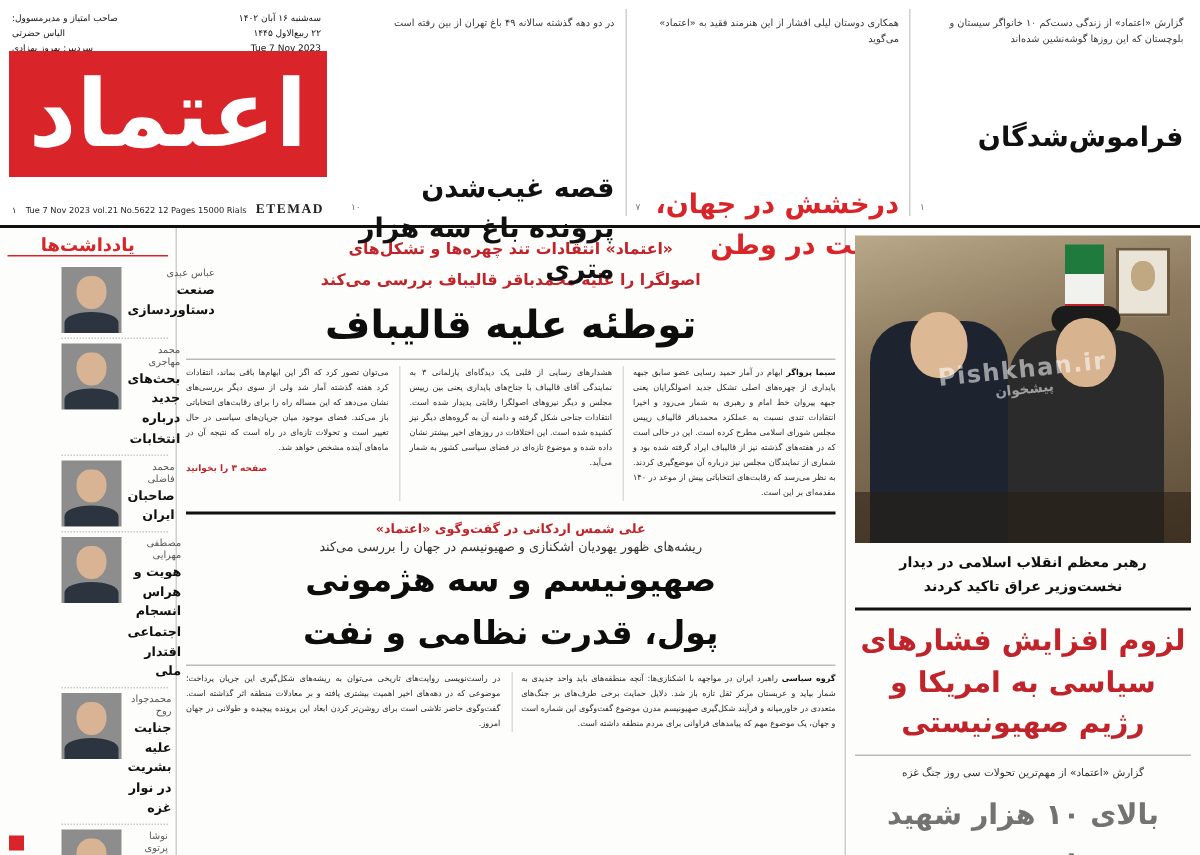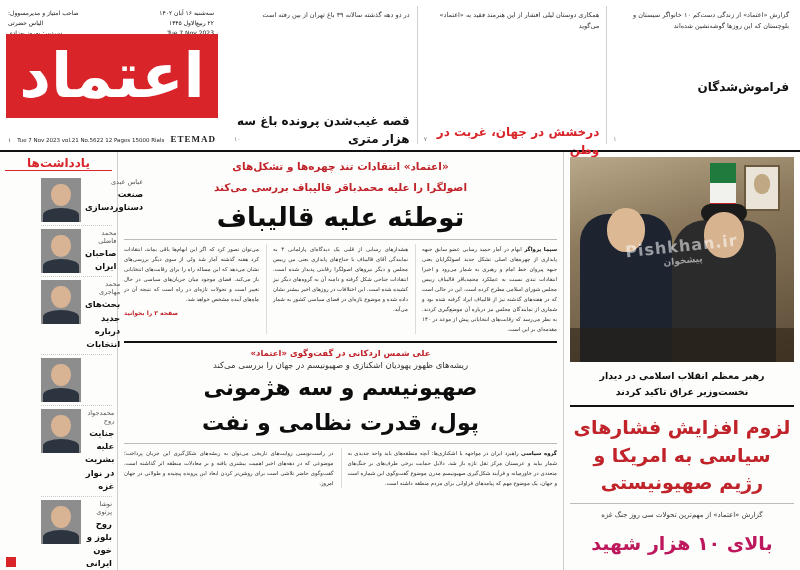--- a/index.html
+++ b/index.html
@@ -102,21 +102,21 @@
     gap: 41px;
   }
   .teaser:last-child { border-left: none; }
   .teaser .kicker {
     font-size: 6.5px;
     line-height: 1.7;
     color: #333;
     margin-bottom: 5px;
   }
   .teaser .head {
-    font-size: 12px;
+    font-size: 18px;
     font-weight: bold;
     color: #111;
     line-height: 1.5;
   }
   .teaser .head.red { color: #d9242a; }
   .teaser .pagenum {
     position: absolute;
     bottom: 2px; left: 6px;
     font-size: 6px; color: #777;
   }
@@ -365,21 +365,21 @@
     line-height: 1.45; padding: 7px 2px 6px;
     border-bottom: 1px solid #bbb;
   }
   .left-kicker {
     direction: rtl; text-align: center;
     font-size: 7px; color: #333; line-height: 1.8;
     padding: 5px 2px;
   }
   .left-head2 {
     direction: rtl; text-align: center;
-    font-size: 19px; font-weight: bold; color: #be185d;
+    font-size: 19px; font-weight: bold; color: #737373;
     line-height: 1.5; padding: 2px 2px 4px;
   }
   .page-corner {
     position: absolute; left: 6px; bottom: 3px;
     width: 10px; height: 10px; background: #d9242a;
   }
 </style>
 </head>
 <body>
 
@@ -516,41 +516,45 @@
           <div class="nhead">صنعت دستاوردسازی</div>
         </div>
       </div>
 
       <div class="note">
         <div class="avatar">
             <div class="face"></div>
             <div class="shoulders"></div>
           </div>
         <div class="txt">
-          <div class="name">محمد فاضلی</div>
-          <div class="nhead">صاحبان ایران</div>
+          <div class="name">محمد مهاجری</div>
+          <div class="nhead">بحث‌های جدید درباره انتخابات</div>
         </div>
       </div>
 
       <div class="note">
         <div class="avatar">
             <div class="face"></div>
             <div class="shoulders"></div>
           </div>
         <div class="txt">
-          <div class="name">محمد مهاجری</div>
-          <div class="nhead">بحث‌های جدید درباره انتخابات</div>
+          <div class="name">محمد فاضلی</div>
+          <div class="nhead">صاحبان ایران</div>
         </div>
       </div>
 
       <div class="note">
         <div class="avatar">
             <div class="face"></div>
             <div class="shoulders"></div>
           </div>
+        <div class="txt">
+          <div class="name">مصطفی مهرایی</div>
+          <div class="nhead">هویت و هراس انسجام اجتماعی اقتدار ملی</div>
+        </div>
       </div>
 
       <div class="note">
         <div class="avatar">
             <div class="face"></div>
             <div class="shoulders"></div>
           </div>
         <div class="txt">
           <div class="name">محمدجواد روح</div>
           <div class="nhead">جنایت علیه بشریت در نوار غزه</div>

